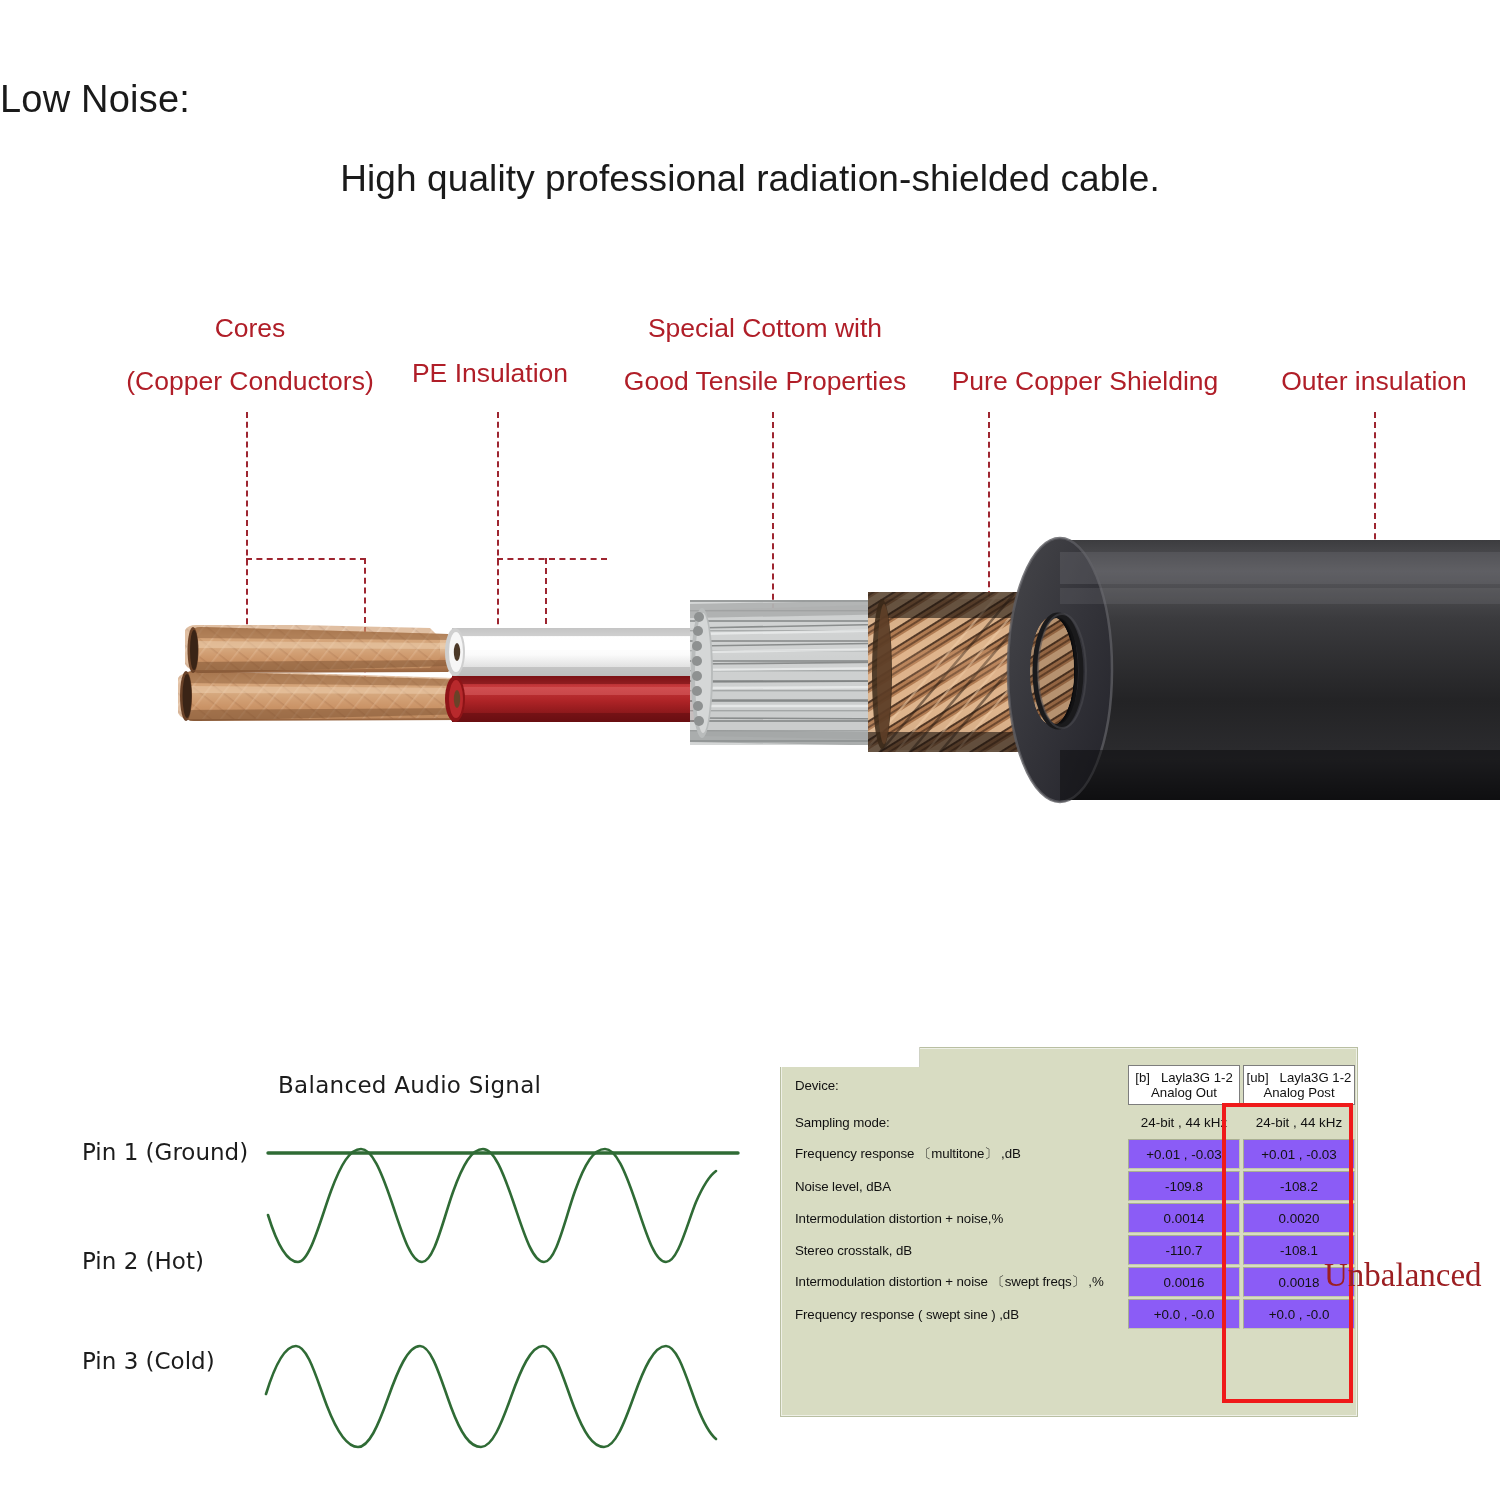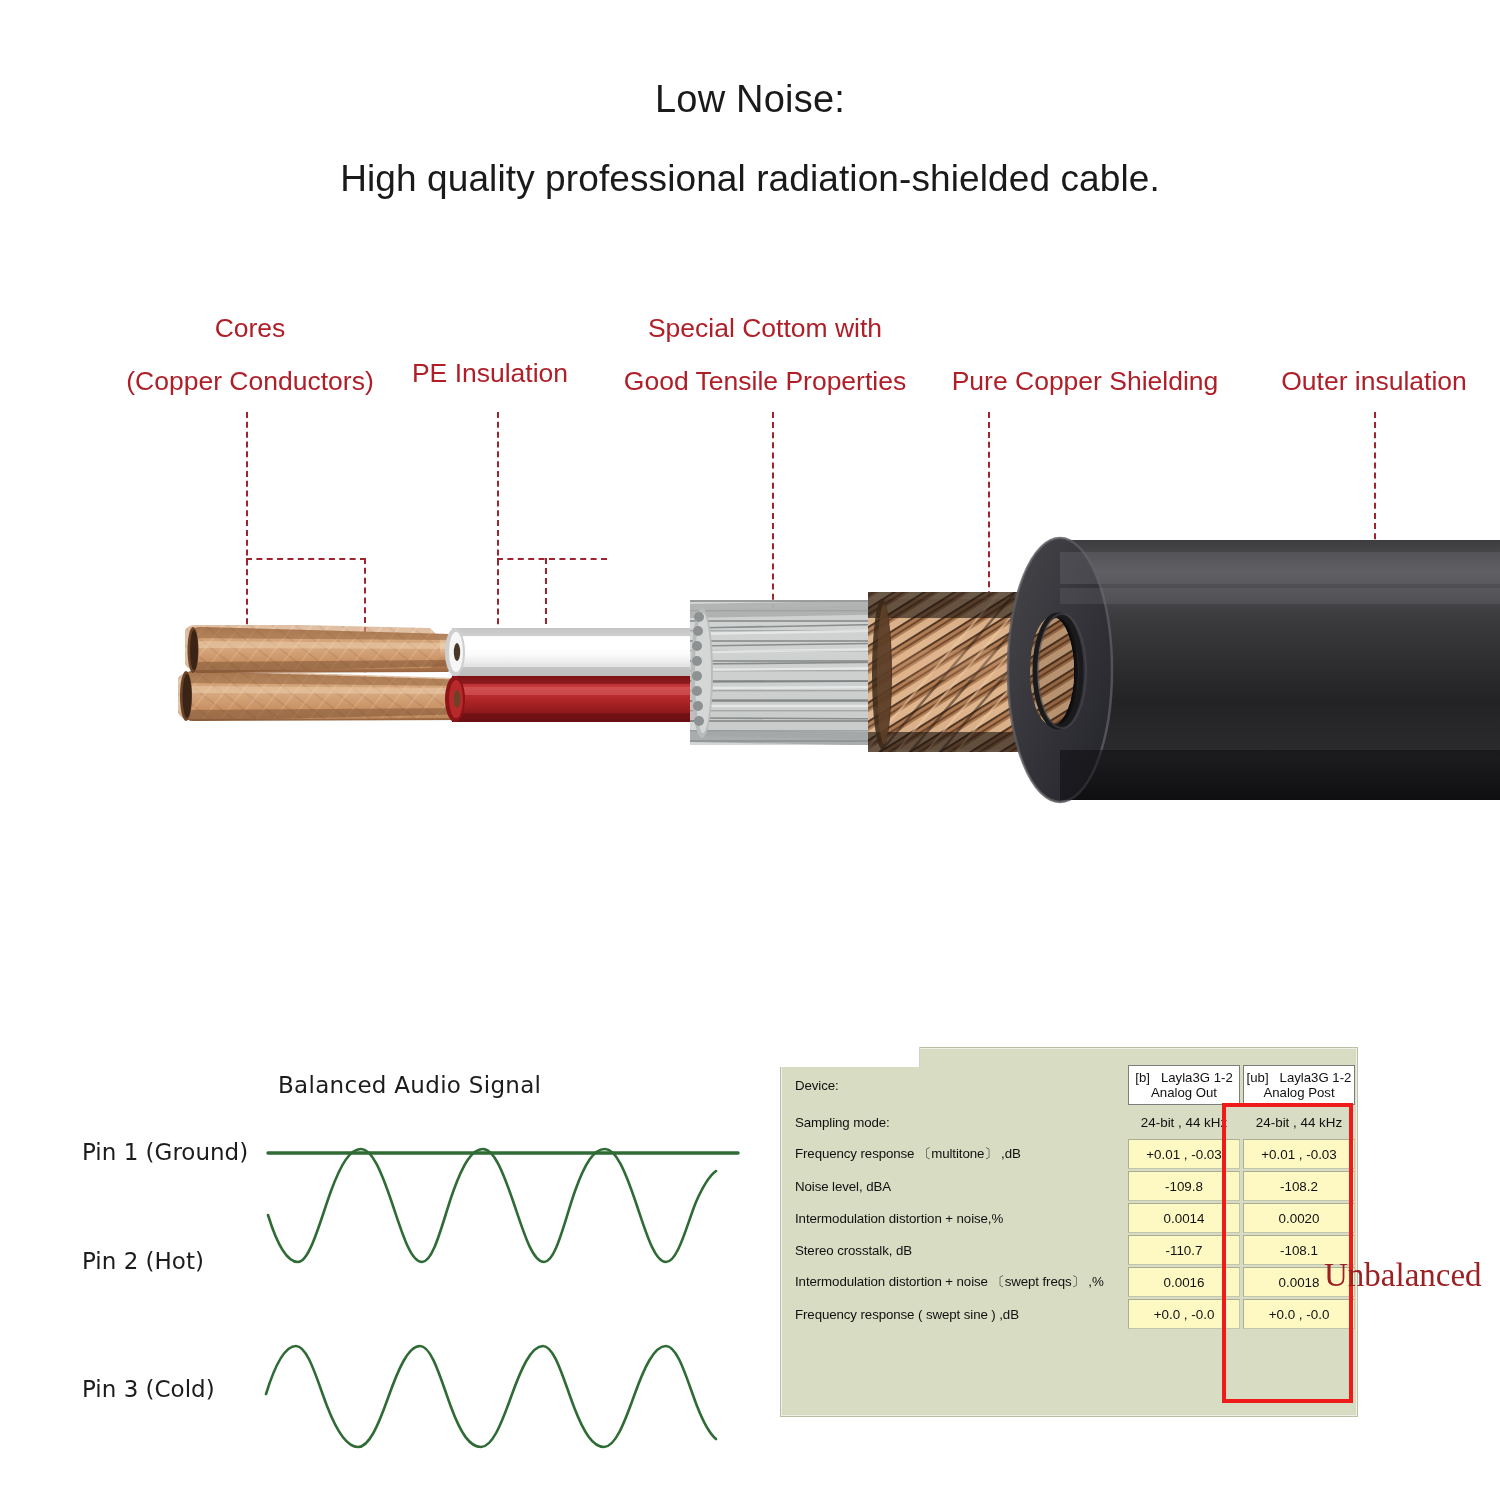--- a/index.html
+++ b/index.html
@@ -8,21 +8,20 @@
     width:1500px; height:1500px;
     background:#ffffff;
     font-family:"Liberation Sans", sans-serif;
     position:relative;
     overflow:hidden;
   }
 
   
   #title {
     position:absolute; left:0; top:78px; width:1500px;
-    text-align:center;
     font-size:38px; color:#1a1a1a; font-weight:400;
     letter-spacing:0.2px;
   }
   #subtitle {
     position:absolute; left:0; top:158px; width:1500px;
     text-align:center;
     font-size:37px; color:#1a1a1a; font-weight:400;
     letter-spacing:0.1px;
   }
 
@@ -98,21 +97,21 @@
   td.rowlabel {
     text-align:left; white-space:nowrap;
     padding-left:8px;
     height:30px;
     font-size:13.3px;
     letter-spacing:-0.1px;
   }
   td.val {
     width:112px; height:22px;
     text-align:center;
-    background:#fef9c3;
+    background:#8b5cf6;
     border:1px solid #c2c7ab;
     border-top-color:#a9af92;
     border-left-color:#a9af92;
     font-size:13.4px;
   }
   td.val.plain { background:transparent; border:none; }
   td.devhead {
     width:112px;
     background:#ffffff;
     border:1px solid #7d7d7d;
@@ -410,21 +409,21 @@
     <path d="M1060,88 L1500,88 L1500,104 L1060,104 Z" fill="#8a8a90" opacity="0.18"></path>
 
     <path d="M1060,250 L1500,250 L1500,300 L1060,300 Z" fill="#0a0a0c" opacity="0.5"></path>
   </g>
 </svg>
 
 <div id="bas-title">Balanced Audio Signal</div>
 
 <div class="pinlabel" style="left:82px; top:1139px;">Pin 1 (Ground)</div>
 <div class="pinlabel" style="left:82px; top:1248px;">Pin 2 (Hot)</div>
-<div class="pinlabel" style="left:82px; top:1376px;text-align:right;">Pin 3 (Cold)</div>
+<div class="pinlabel" style="left:82px; top:1348px;text-align:right;">Pin 3 (Cold)</div>
 
 <svg id="waves" viewBox="0 0 780 400">
   <g fill="none" stroke="#2f6b35" stroke-width="2.6" stroke-linecap="round">
 
     <line x1="268" y1="103" x2="738" y2="103" stroke-width="3.4"></line>
 
     <path d="M268,165 C276,191 286,212 298,212 C310,212 321,168 331,141 C341,114 350,99 361,99
          C372,99 381,121 391,150 C401,179 410,212 422,212 C434,212 443,170 453,142
          C463,114 472,99 483,99 C494,99 503,122 513,151 C523,180 532,212 544,212
          C556,212 565,169 575,141 C585,113 594,99 605,99 C616,99 625,121 635,150

